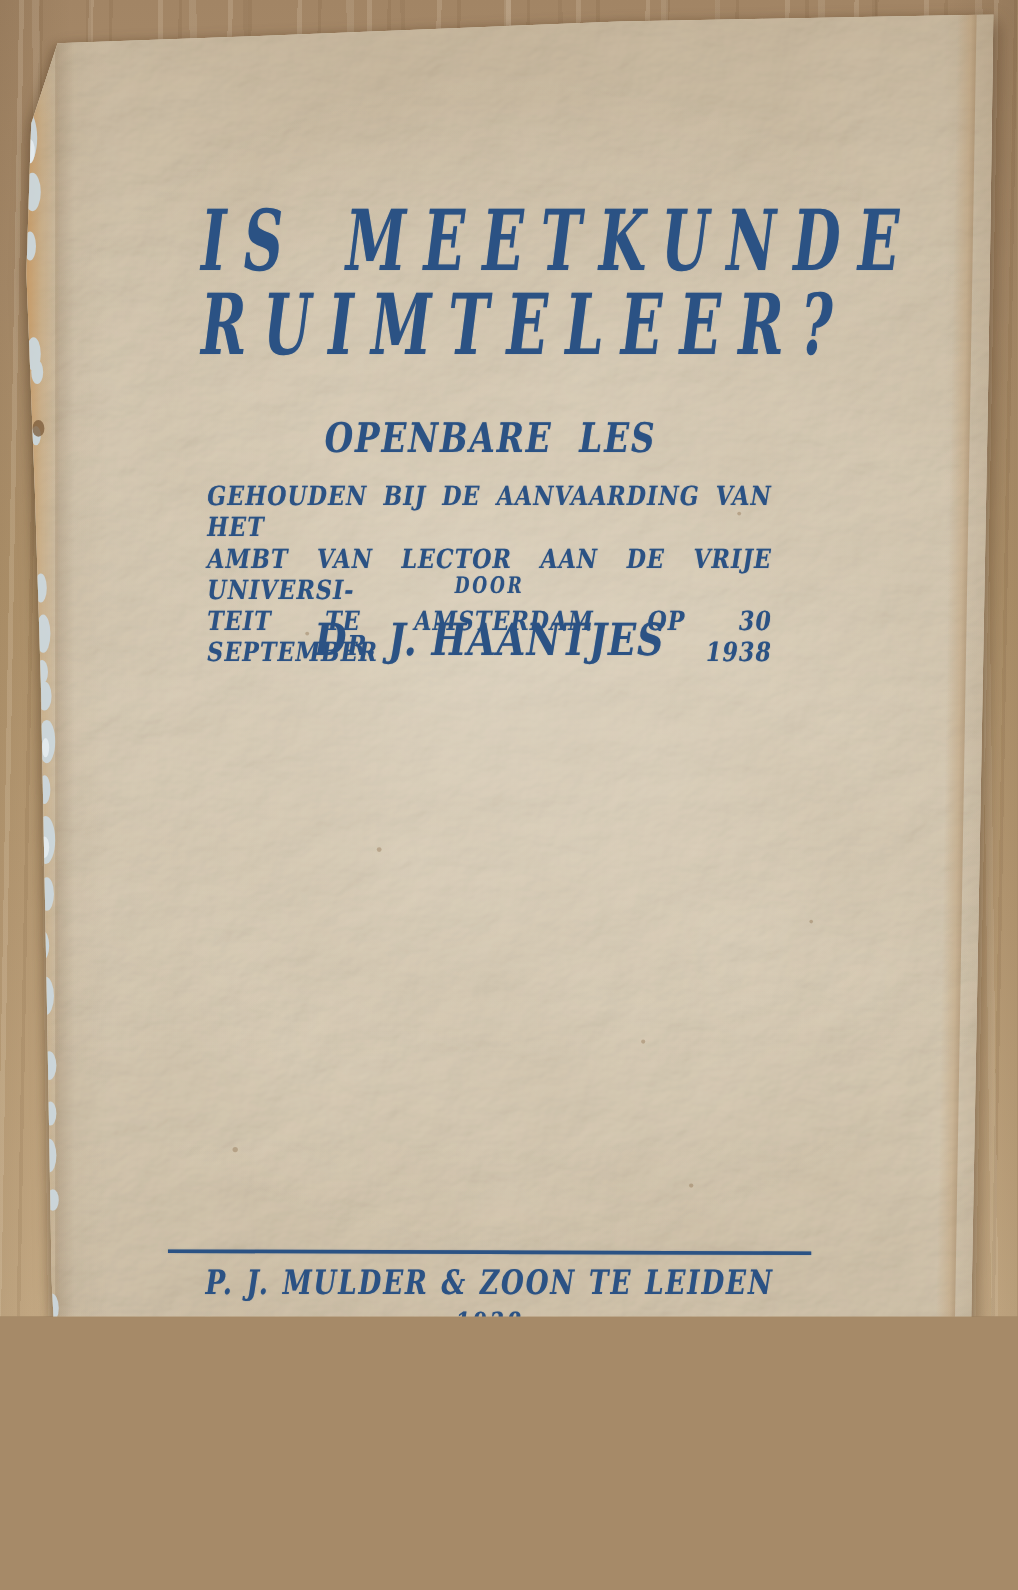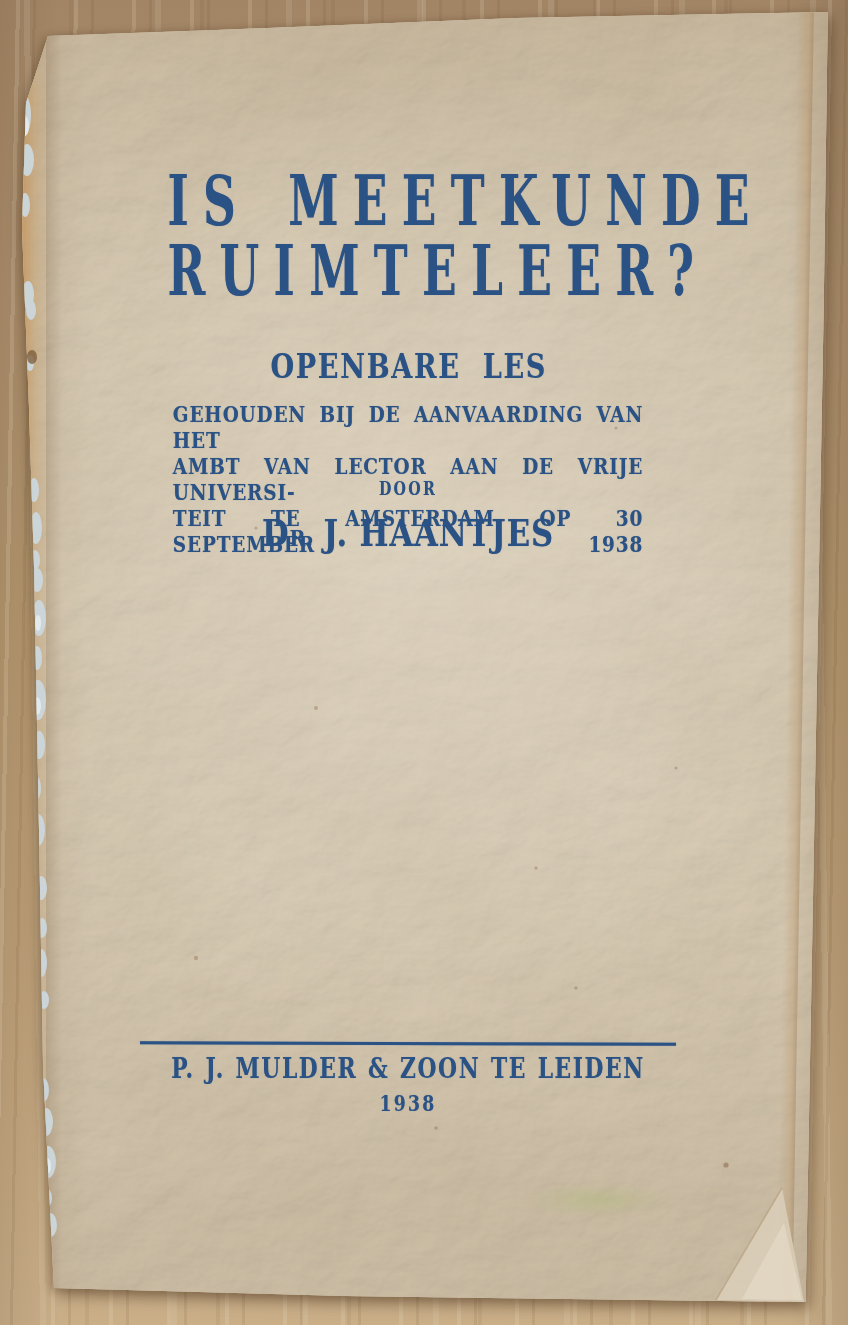--- a/index.html
+++ b/index.html
@@ -1,18 +1,19 @@
 <!DOCTYPE html>
 <html><head>
 <meta charset="utf-8">
 <style>
   html,body{margin:0;padding:0;background:#a68a68;}
   #stage{
-    position:relative;width:848px;height:1325px;overflow:hidden;
+    position:relative;width:848px;height:1097px;overflow:hidden;
     font-family:"DejaVu Serif","Liberation Serif",serif;
+    font-style:italic;
   }
   
   .wood{
     position:absolute;inset:0;
     background:
       linear-gradient(90deg, rgba(60,40,20,.10), rgba(60,40,20,0) 7%, rgba(60,40,20,0) 93%, rgba(60,40,20,.12)),
       linear-gradient(180deg,#a28565 0%,#ac8f6d 22%,#b4976f 45%,#bda079 70%,#c9ae88 100%);
   }
   .grain{
     position:absolute;inset:0;

